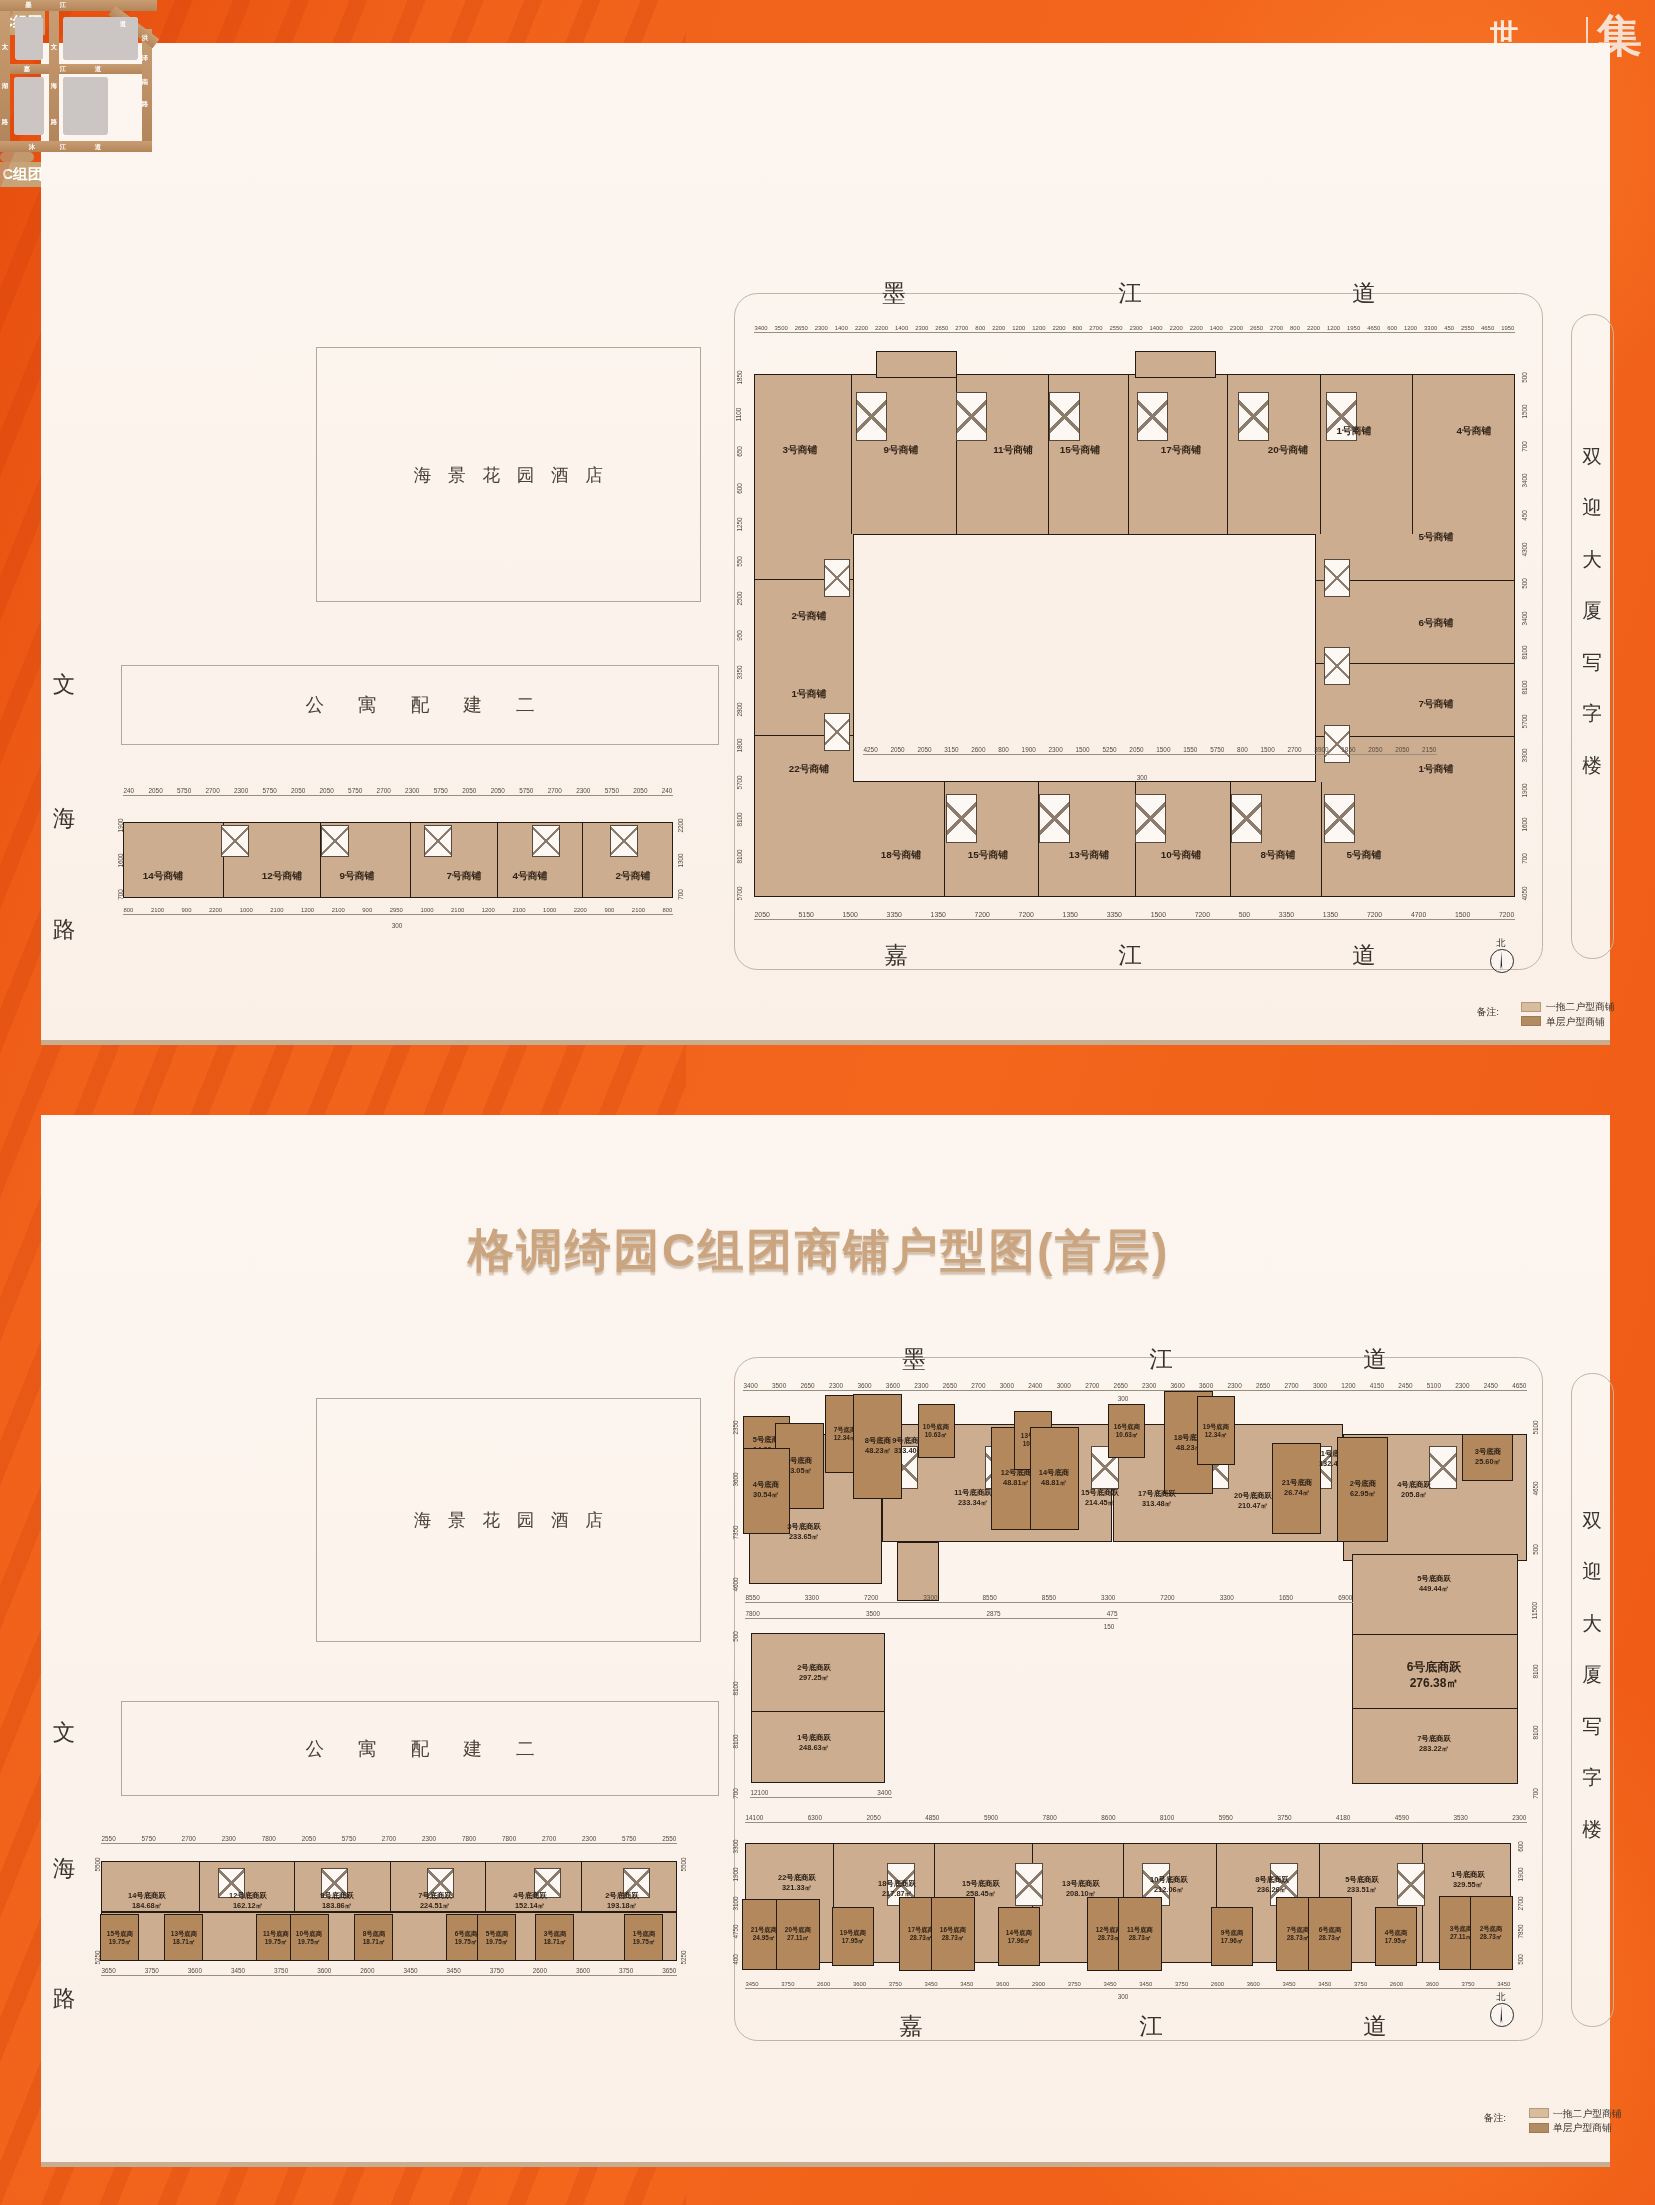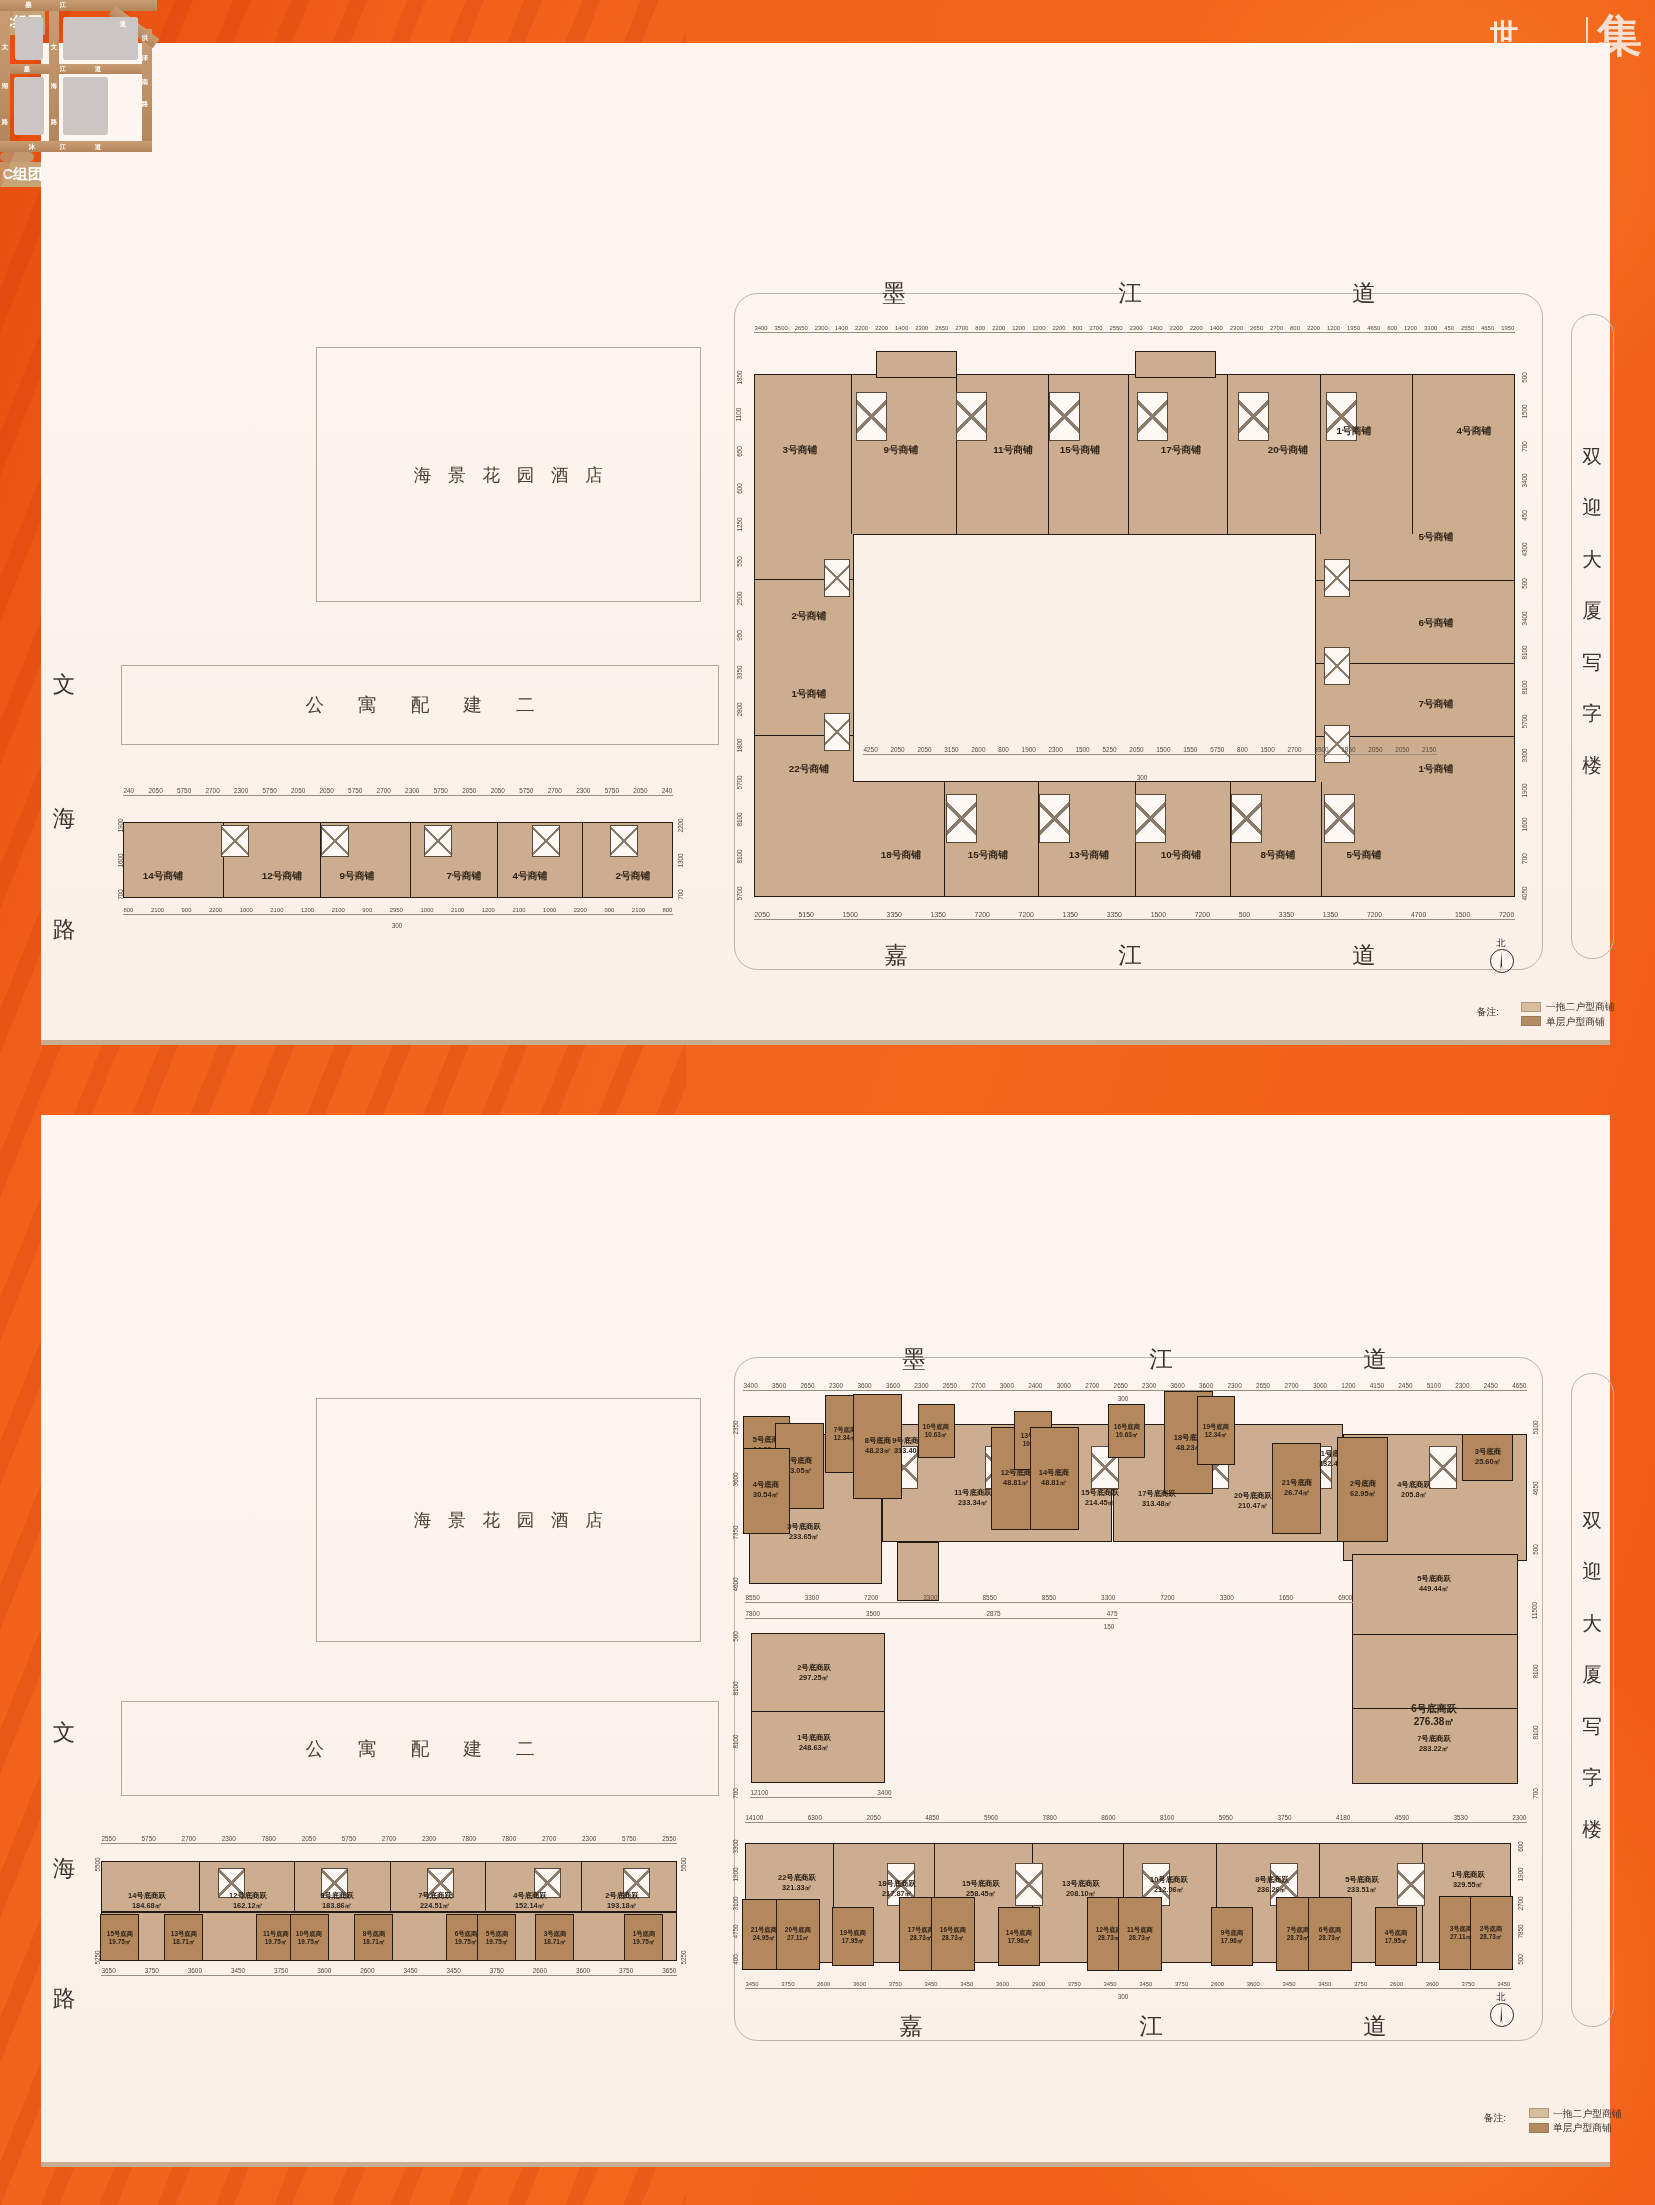--- a/index.html
+++ b/index.html
@@ -429,20 +429,21 @@
     <div class="abs ctr" style="left: 1501px; top: 943px; font-size: 9.3px; font-family: &quot;Liberation Serif&quot;, serif; color: rgb(43, 43, 43);">北</div>
     <div class="abs compass-circle" style="left: 1490px; top: 949px; width: 21.6px; height: 21.6px;">
       <div class="abs compass-needle" style="left: 6.9px; top: 0.5px; width: 6.9px; height: 19.6px;"></div>
     </div>
     <div class="abs legend-txt" style="left: 1470px; top: 1006px; font-size: 9.8px; width: 29px; text-align: right;">备注:</div>
     <div class="abs legend-swatch" style="left: 1521px; top: 1002px; width: 19.6px; height: 9.8px; background: rgb(215, 188, 158);"></div>
     <div class="abs legend-txt" style="left: 1546px; top: 1001px; font-size: 9.8px; white-space: nowrap;">一拖二户型商铺</div>
     <div class="abs legend-swatch" style="left: 1521px; top: 1016px; width: 19.6px; height: 9.8px; background: rgb(177, 139, 97);"></div>
     <div class="abs legend-txt" style="left: 1546px; top: 1016px; font-size: 9.8px; white-space: nowrap;">单层户型商铺</div>
     <div class="abs panel" style="left: 41px; top: 1115px; width: 1569px; height: 1047px;"></div>
+    <div class="abs ctr floor-title" style="left: 819px; top: 1251px; font-size: 46px;">格调绮园C组团商铺户型图(首层)</div>
     <div class="abs outline-box" style="left: 734px; top: 1357px; width: 807px; height: 682px;"></div>
     <div class="abs outline-box" style="left: 1571px; top: 1373px; width: 41px; height: 652px; border-radius: 20.6px;"></div>
     <div class="abs ctr street-char" style="left: 1592px; top: 1520px; font-size: 19.6px;">双</div>
     <div class="abs ctr street-char" style="left: 1592px; top: 1571px; font-size: 19.6px;">迎</div>
     <div class="abs ctr street-char" style="left: 1592px; top: 1623px; font-size: 19.6px;">大</div>
     <div class="abs ctr street-char" style="left: 1592px; top: 1674px; font-size: 19.6px;">厦</div>
     <div class="abs ctr street-char" style="left: 1592px; top: 1726px; font-size: 19.6px;">写</div>
     <div class="abs ctr street-char" style="left: 1592px; top: 1777px; font-size: 19.6px;">字</div>
     <div class="abs ctr street-char" style="left: 1592px; top: 1829px; font-size: 19.6px;">楼</div>
     <div class="abs ctr street-char" style="left: 914px; top: 1359px;">墨</div>
@@ -638,21 +639,21 @@
     </div>
     <div class="abs blk-d" style="left: 1462px; top: 1434px; width: 51px; height: 47px;"></div>
     <div class="abs ctr u-label" style="left: 1488px; top: 1457px; font-size: 7.4px;">
       <div>3号底商</div>
       <div>25.60㎡</div>
     </div>
     <div class="abs ctr u-label" style="left: 1434px; top: 1584px; font-size: 7.4px;">
       <div>5号底商跃</div>
       <div>449.44㎡</div>
     </div>
-    <div class="abs ctr u-label" style="left: 1434px; top: 1715px; font-size: 10px; text-align: center;">
+    <div class="abs ctr u-label" style="left: 1434px; top: 1676px; font-size: 12px; text-align: center;">
       <div>6号底商跃</div>
       <div>276.38㎡</div>
     </div>
     <div class="abs ctr u-label" style="left: 1434px; top: 1744px; font-size: 7.4px;">
       <div>7号底商跃</div>
       <div>283.22㎡</div>
     </div>
     <div class="abs ctr u-label" style="left: 814px; top: 1673px; font-size: 7.4px;">
       <div>2号底商跃</div>
       <div>297.25㎡</div>

